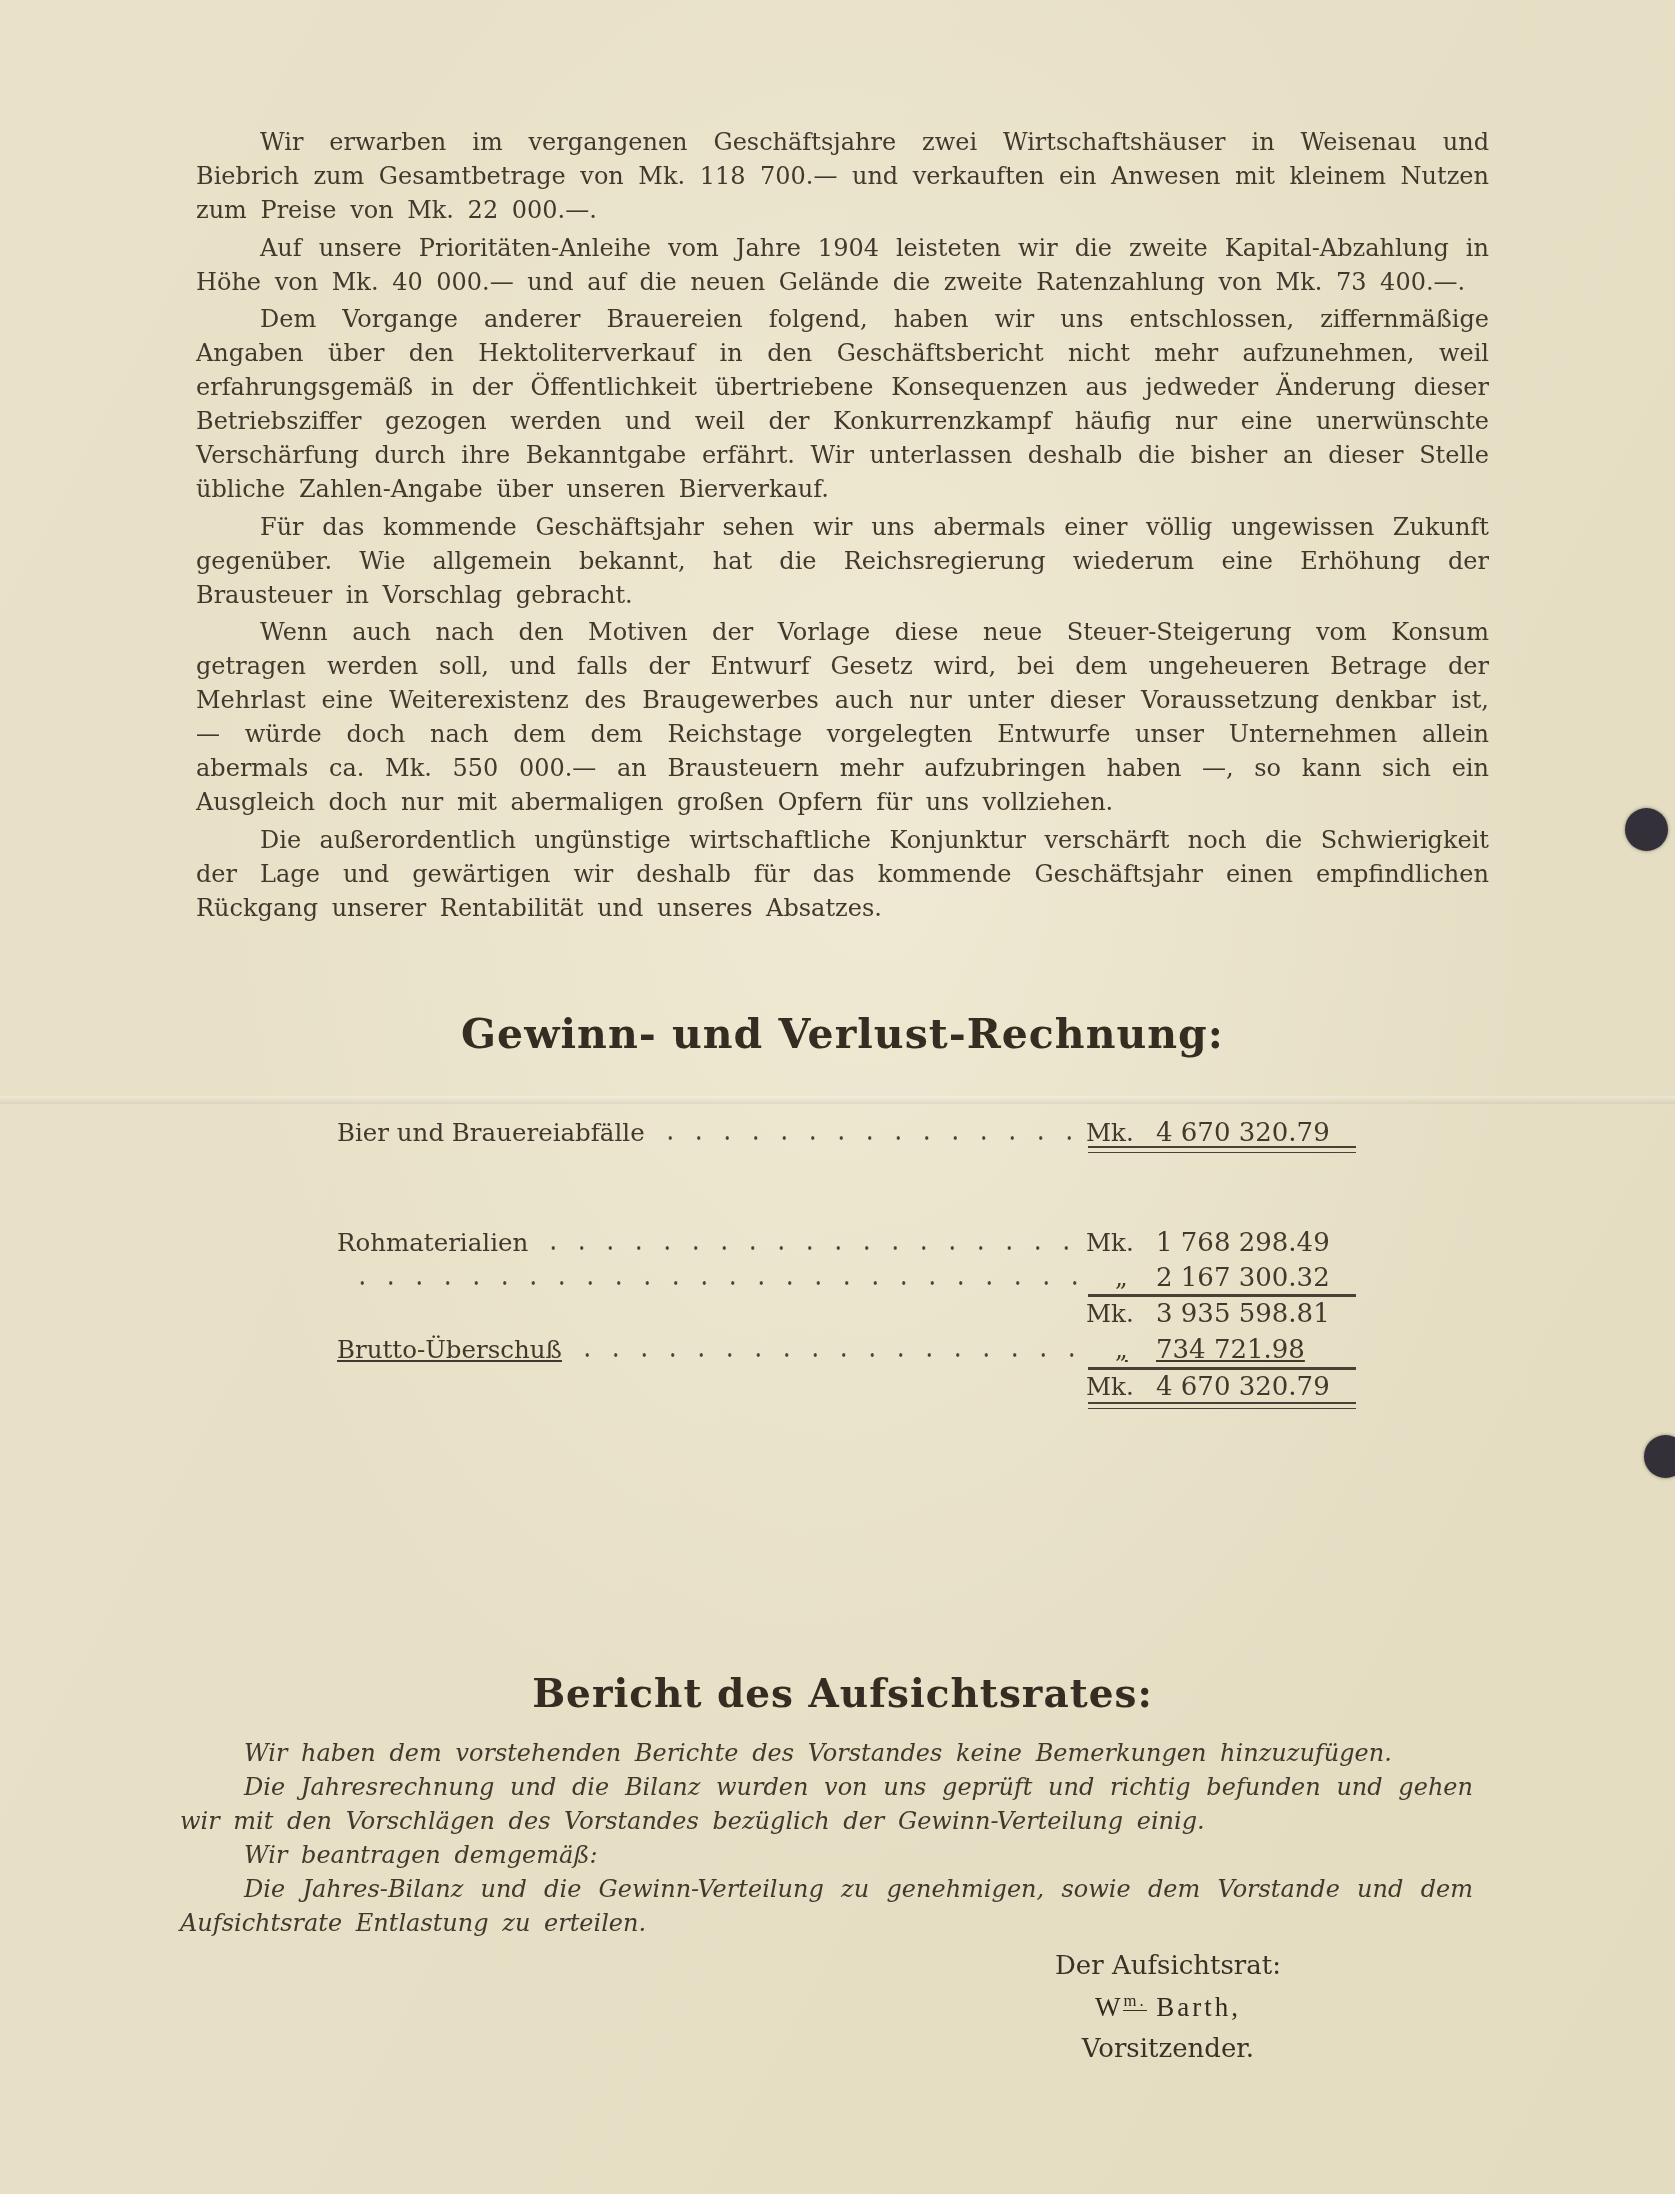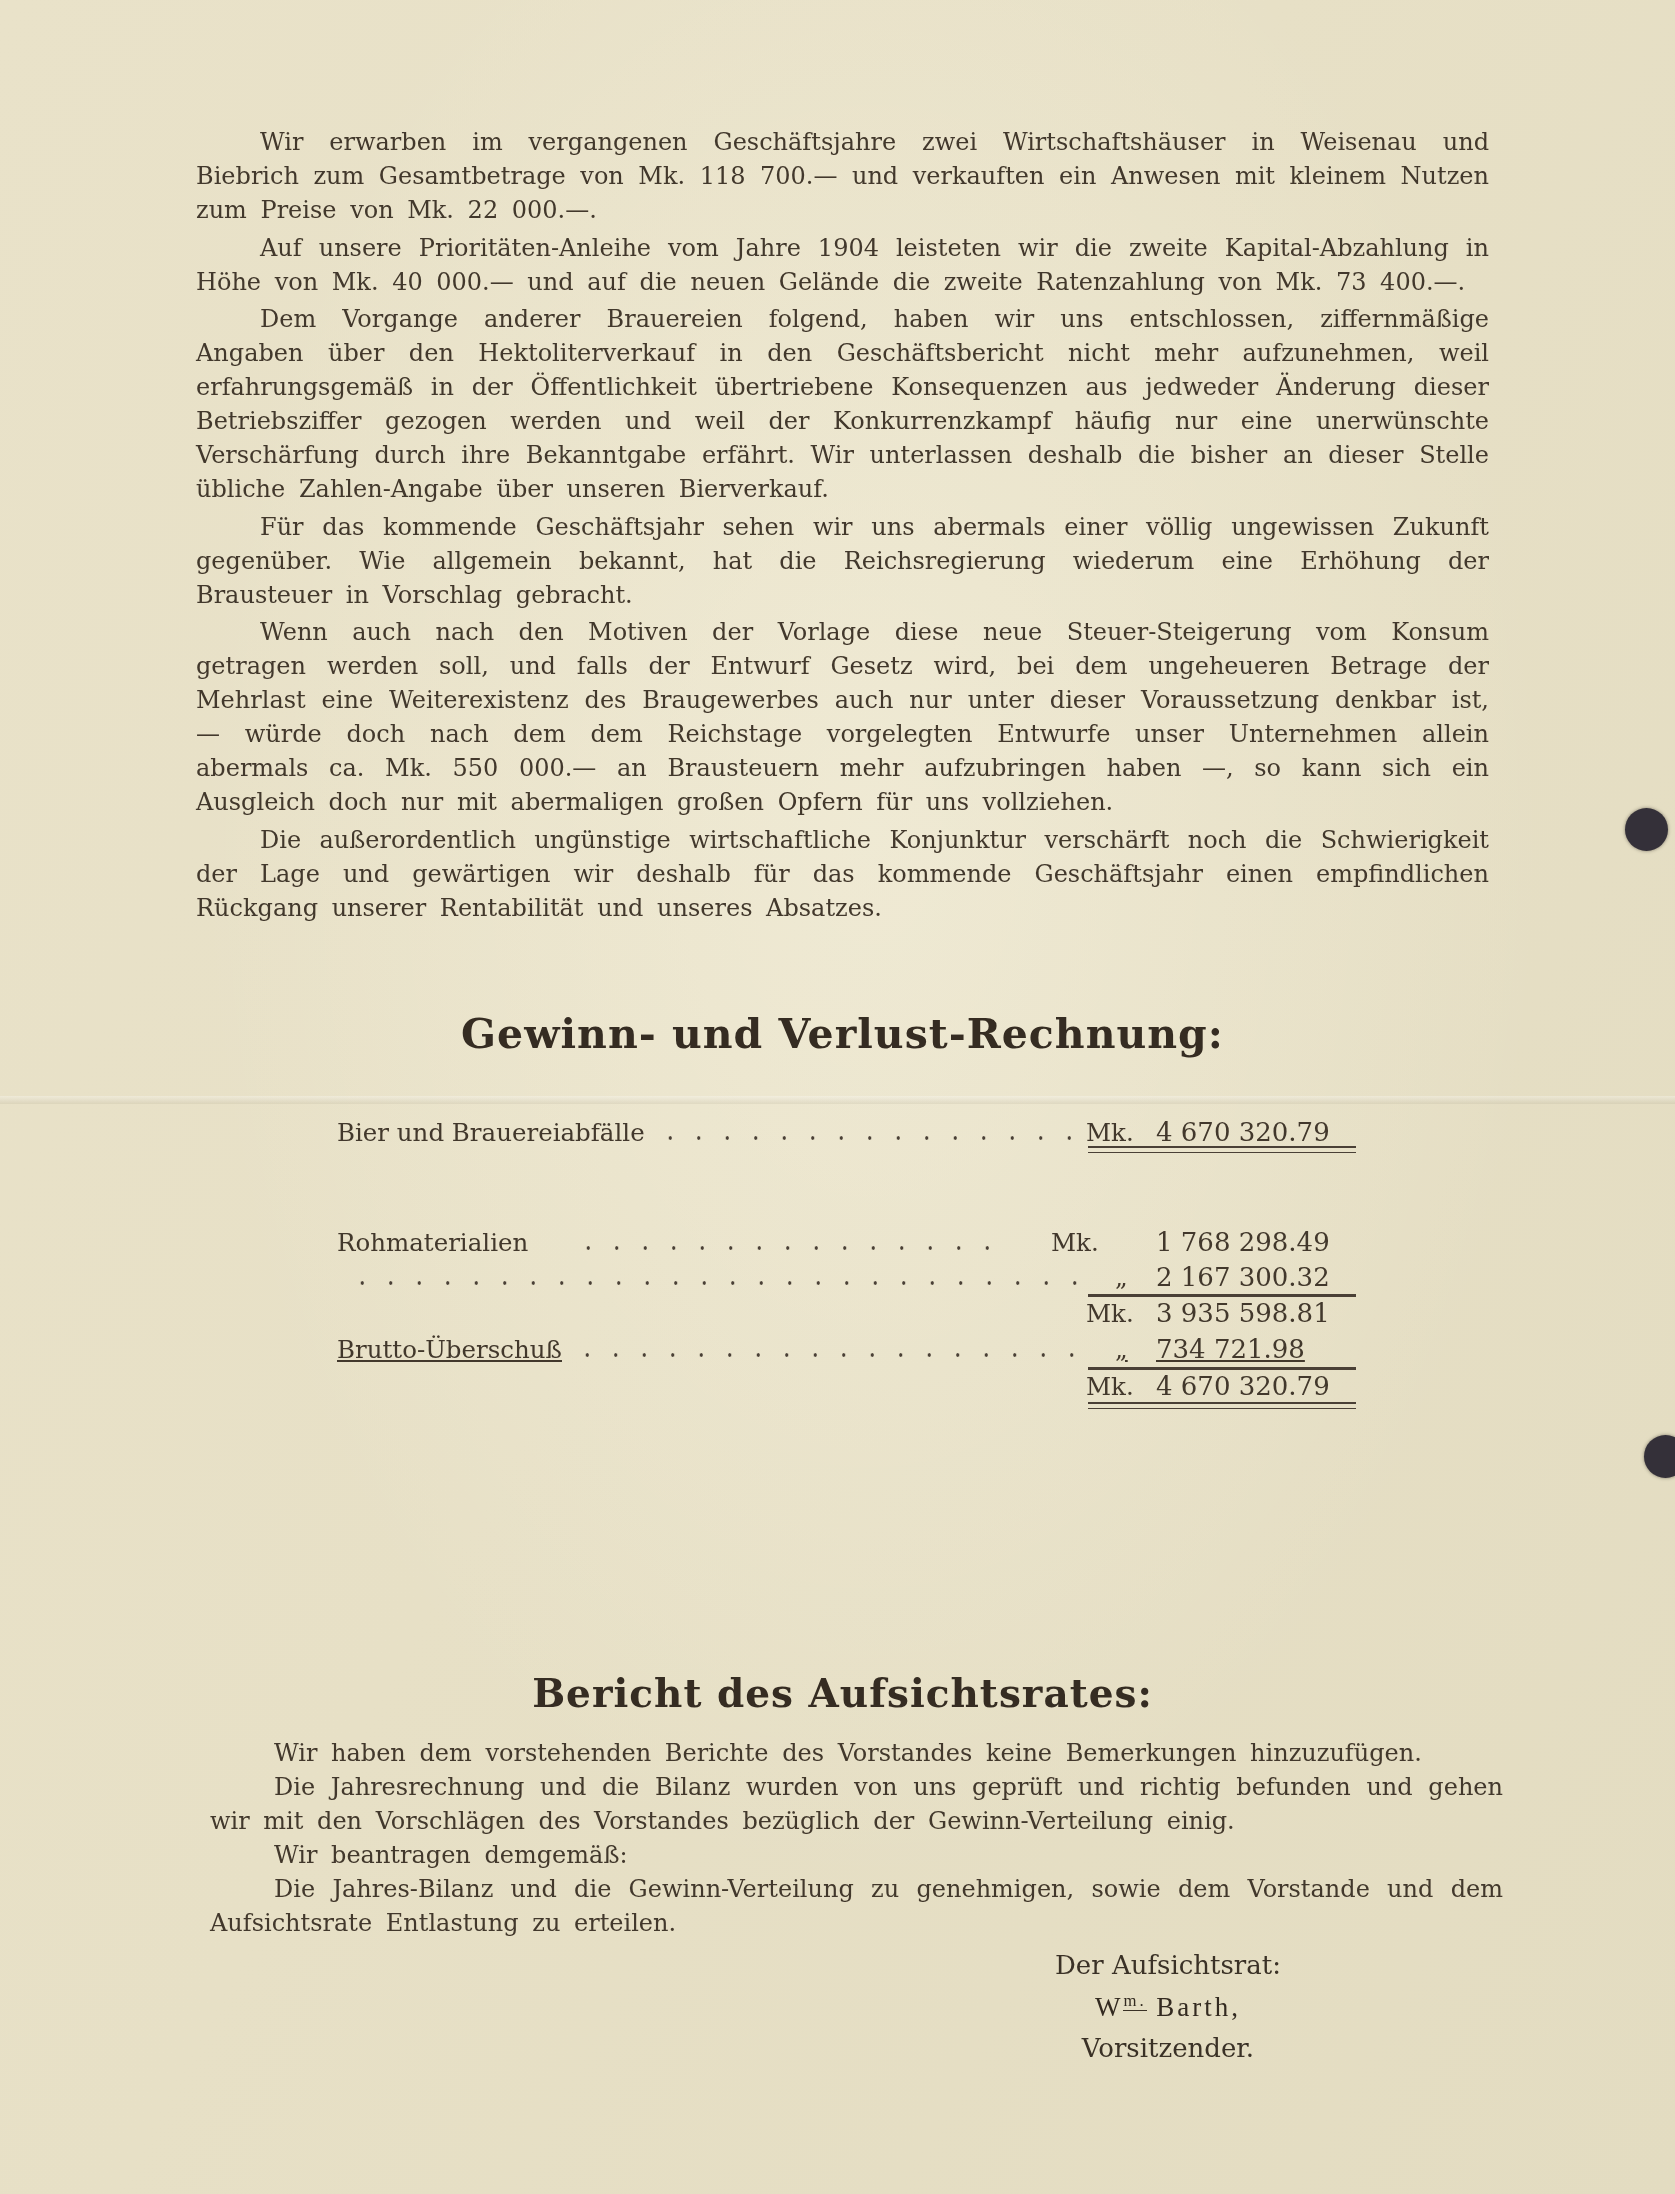--- a/index.html
+++ b/index.html
@@ -39,21 +39,21 @@
   .leader{
     flex:1;height:8px;margin:0 7px 5px 11px;
     background-image:radial-gradient(circle,#4a4036 1.6px,rgba(0,0,0,0) 1.9px);
     background-size:28.5px 8px;background-repeat:repeat-x;background-position:0 55%;
   }
   .cur{flex:none;width:70px;text-align:left;}
   .cur.ditto{padding-left:29px;box-sizing:border-box;}
   .amt{flex:none;width:200px;text-align:left;font-size:26px;}
   .sum-row{justify-content:flex-end;}
   .row-bier{top:1117px;}
-  .row-roh{top:1227px;gap:35px;}
+  .row-roh{top:1227px;}
   .row-brau{top:1262px;}
   .row-sub{top:1298px;}
   .row-brutto{top:1334px;text-decoration:underline;}
   .row-total{top:1371px;}
   .rule-single{position:absolute;left:1088px;width:268px;height:2.5px;background:#4a4036;}
   .rule-1{top:1294px;}
   .rule-2{top:1367px;}
   .rule-double{
     position:absolute;left:1088px;width:268px;height:4px;
     border-top:2.5px solid #4a4036;border-bottom:1.5px solid #4a4036;
@@ -68,22 +68,22 @@
     margin-top:22px;font-size:26px;color:#332a20;
     font-family:"Liberation Serif", serif;letter-spacing:2px;
   }
   .vorstand-names span{margin:0 13px;}
   
   .ar-title{
     position:absolute;left:196px;top:1670px;width:1293px;text-align:center;
     font-size:39px;font-weight:bold;color:#352c22;letter-spacing:1px;
   }
   .ar-body{
-    position:absolute;left:210px;top:1736px;width:1293px;
-    font-size:24px;line-height:34px;text-align:justify;word-spacing:6px;
+    position:absolute;left:180px;top:1736px;width:1293px;
+    font-size:24px;line-height:34px;text-align:justify;word-spacing:6px;font-style:italic;
   }
   .ar-body p{margin:0;text-indent:64px;}
   .ar-sign{position:absolute;left:1033px;top:1950px;width:270px;text-align:center;color:#3a3126;}
   .ar-role{font-size:26px;}
   .ar-name{
     margin-top:11px;font-size:27px;color:#332a20;
     font-family:"Liberation Serif", serif;letter-spacing:3px;
   }
   .ar-name sup{font-size:0.62em;border-bottom:1.5px solid #3a3126;}
   .ar-vors{margin-top:10px;font-size:26px;}

